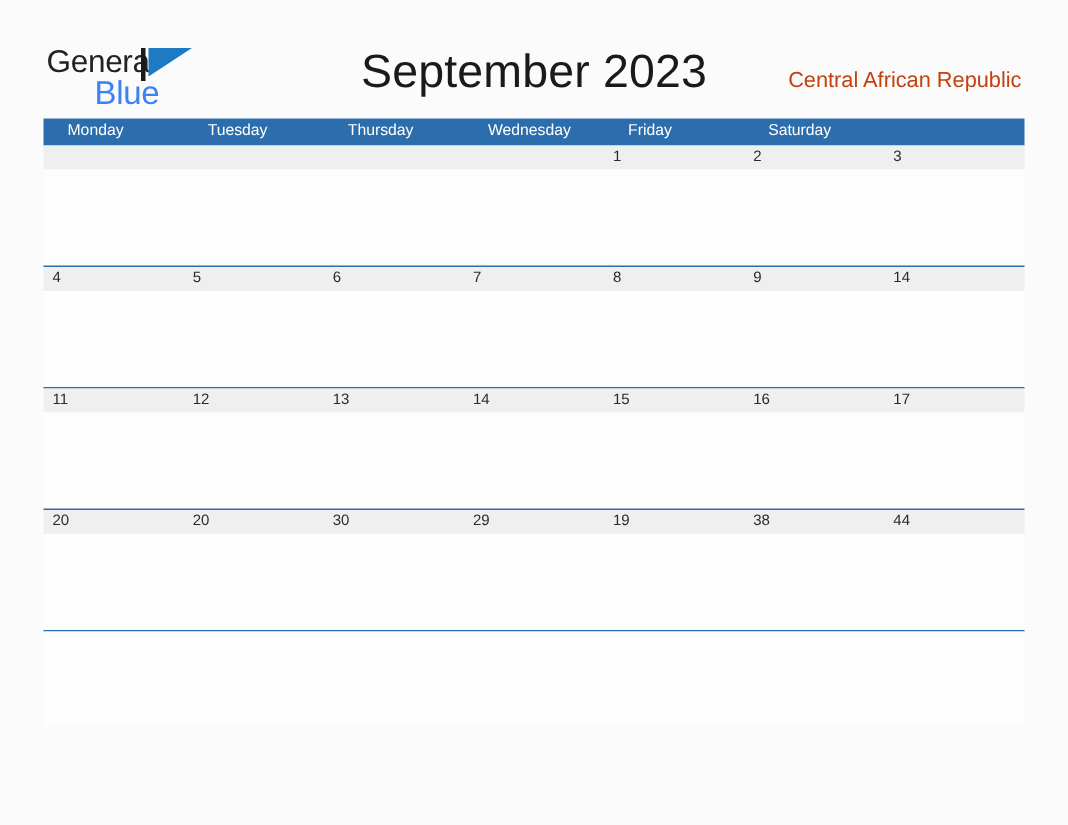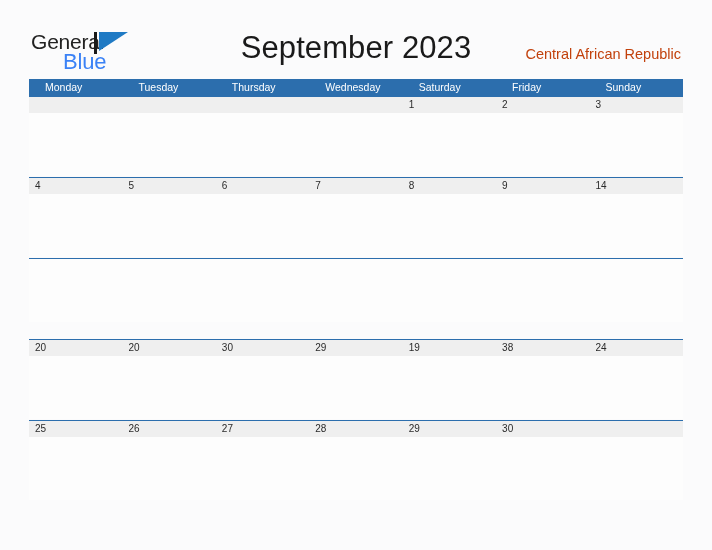--- a/index.html
+++ b/index.html
@@ -175,23 +175,22 @@
 
   </div>
 
   <div class="calendar">
 
     <div class="weekday-row">
       <div class="weekday-cell">Monday</div>
       <div class="weekday-cell">Tuesday</div>
       <div class="weekday-cell">Thursday</div>
       <div class="weekday-cell">Wednesday</div>
+      <div class="weekday-cell">Friday</div>
       <div class="weekday-cell">Saturday</div>
-      <div class="weekday-cell">Friday</div>
-      <div class="weekday-cell">Sunday</div>
     </div>
 
     <div class="week-row">
       <div class="day-band">
         <div class="day-cell"></div>
         <div class="day-cell"></div>
         <div class="day-cell"></div>
         <div class="day-cell"></div>
         <div class="day-cell">1</div>
         <div class="day-cell">2</div>
@@ -207,44 +206,44 @@
         <div class="day-cell">6</div>
         <div class="day-cell">7</div>
         <div class="day-cell">8</div>
         <div class="day-cell">9</div>
         <div class="day-cell">14</div>
       </div>
       <div class="week-filler"></div>
     </div>
 
     <div class="week-row">
+      <div class="day-band">
+        <div class="day-cell">11</div>
+        <div class="day-cell">12</div>
+        <div class="day-cell">13</div>
+        <div class="day-cell">14</div>
+        <div class="day-cell">15</div>
+        <div class="day-cell">16</div>
+        <div class="day-cell">17</div>
+      </div>
       <div class="week-filler"></div>
     </div>
 
     <div class="week-row">
       <div class="day-band">
         <div class="day-cell">20</div>
         <div class="day-cell">20</div>
         <div class="day-cell">30</div>
         <div class="day-cell">29</div>
         <div class="day-cell">19</div>
         <div class="day-cell">38</div>
-        <div class="day-cell">24</div>
-      </div>
-      <div class="week-filler"></div>
-    </div>
-
-    <div class="week-row">
-      <div class="day-band">
-        <div class="day-cell">25</div>
-        <div class="day-cell">26</div>
-        <div class="day-cell">27</div>
-        <div class="day-cell">28</div>
-        <div class="day-cell">29</div>
-        <div class="day-cell">30</div>
-        <div class="day-cell"></div>
-      </div>
+        <div class="day-cell">44</div>
+      </div>
+      <div class="week-filler"></div>
+    </div>
+
+    <div class="week-row">
       <div class="week-filler"></div>
     </div>
 
   </div>
 
 </div>
 
 </body></html>

